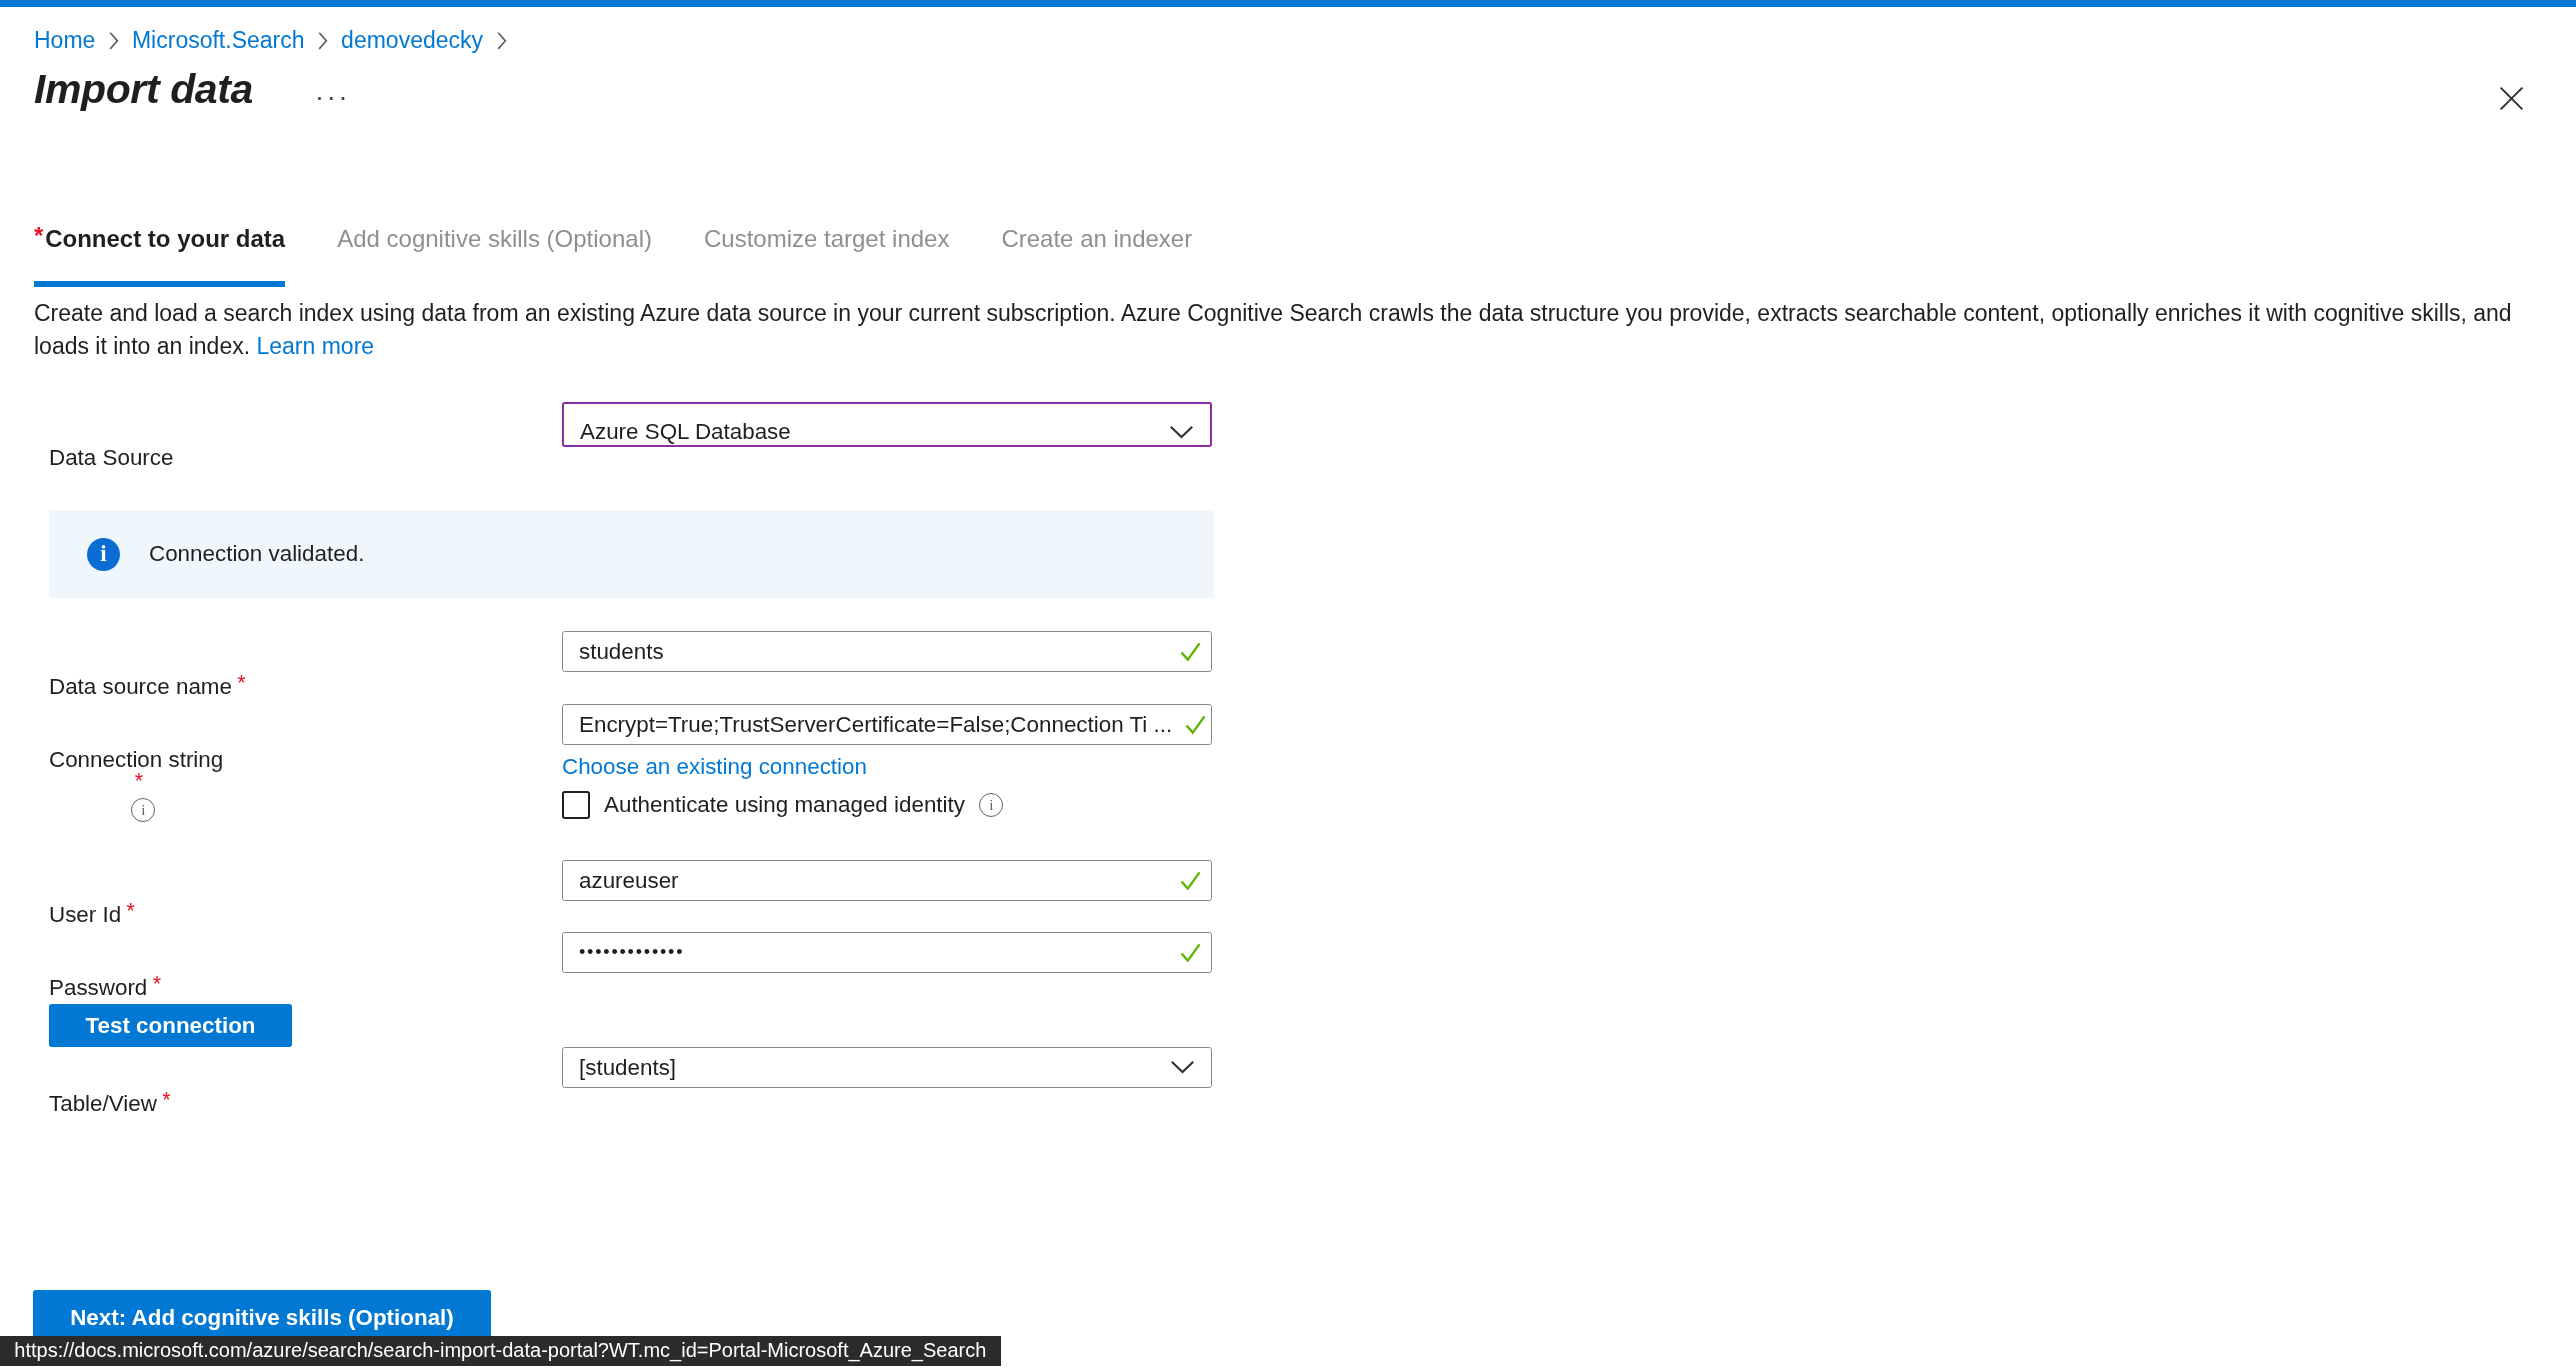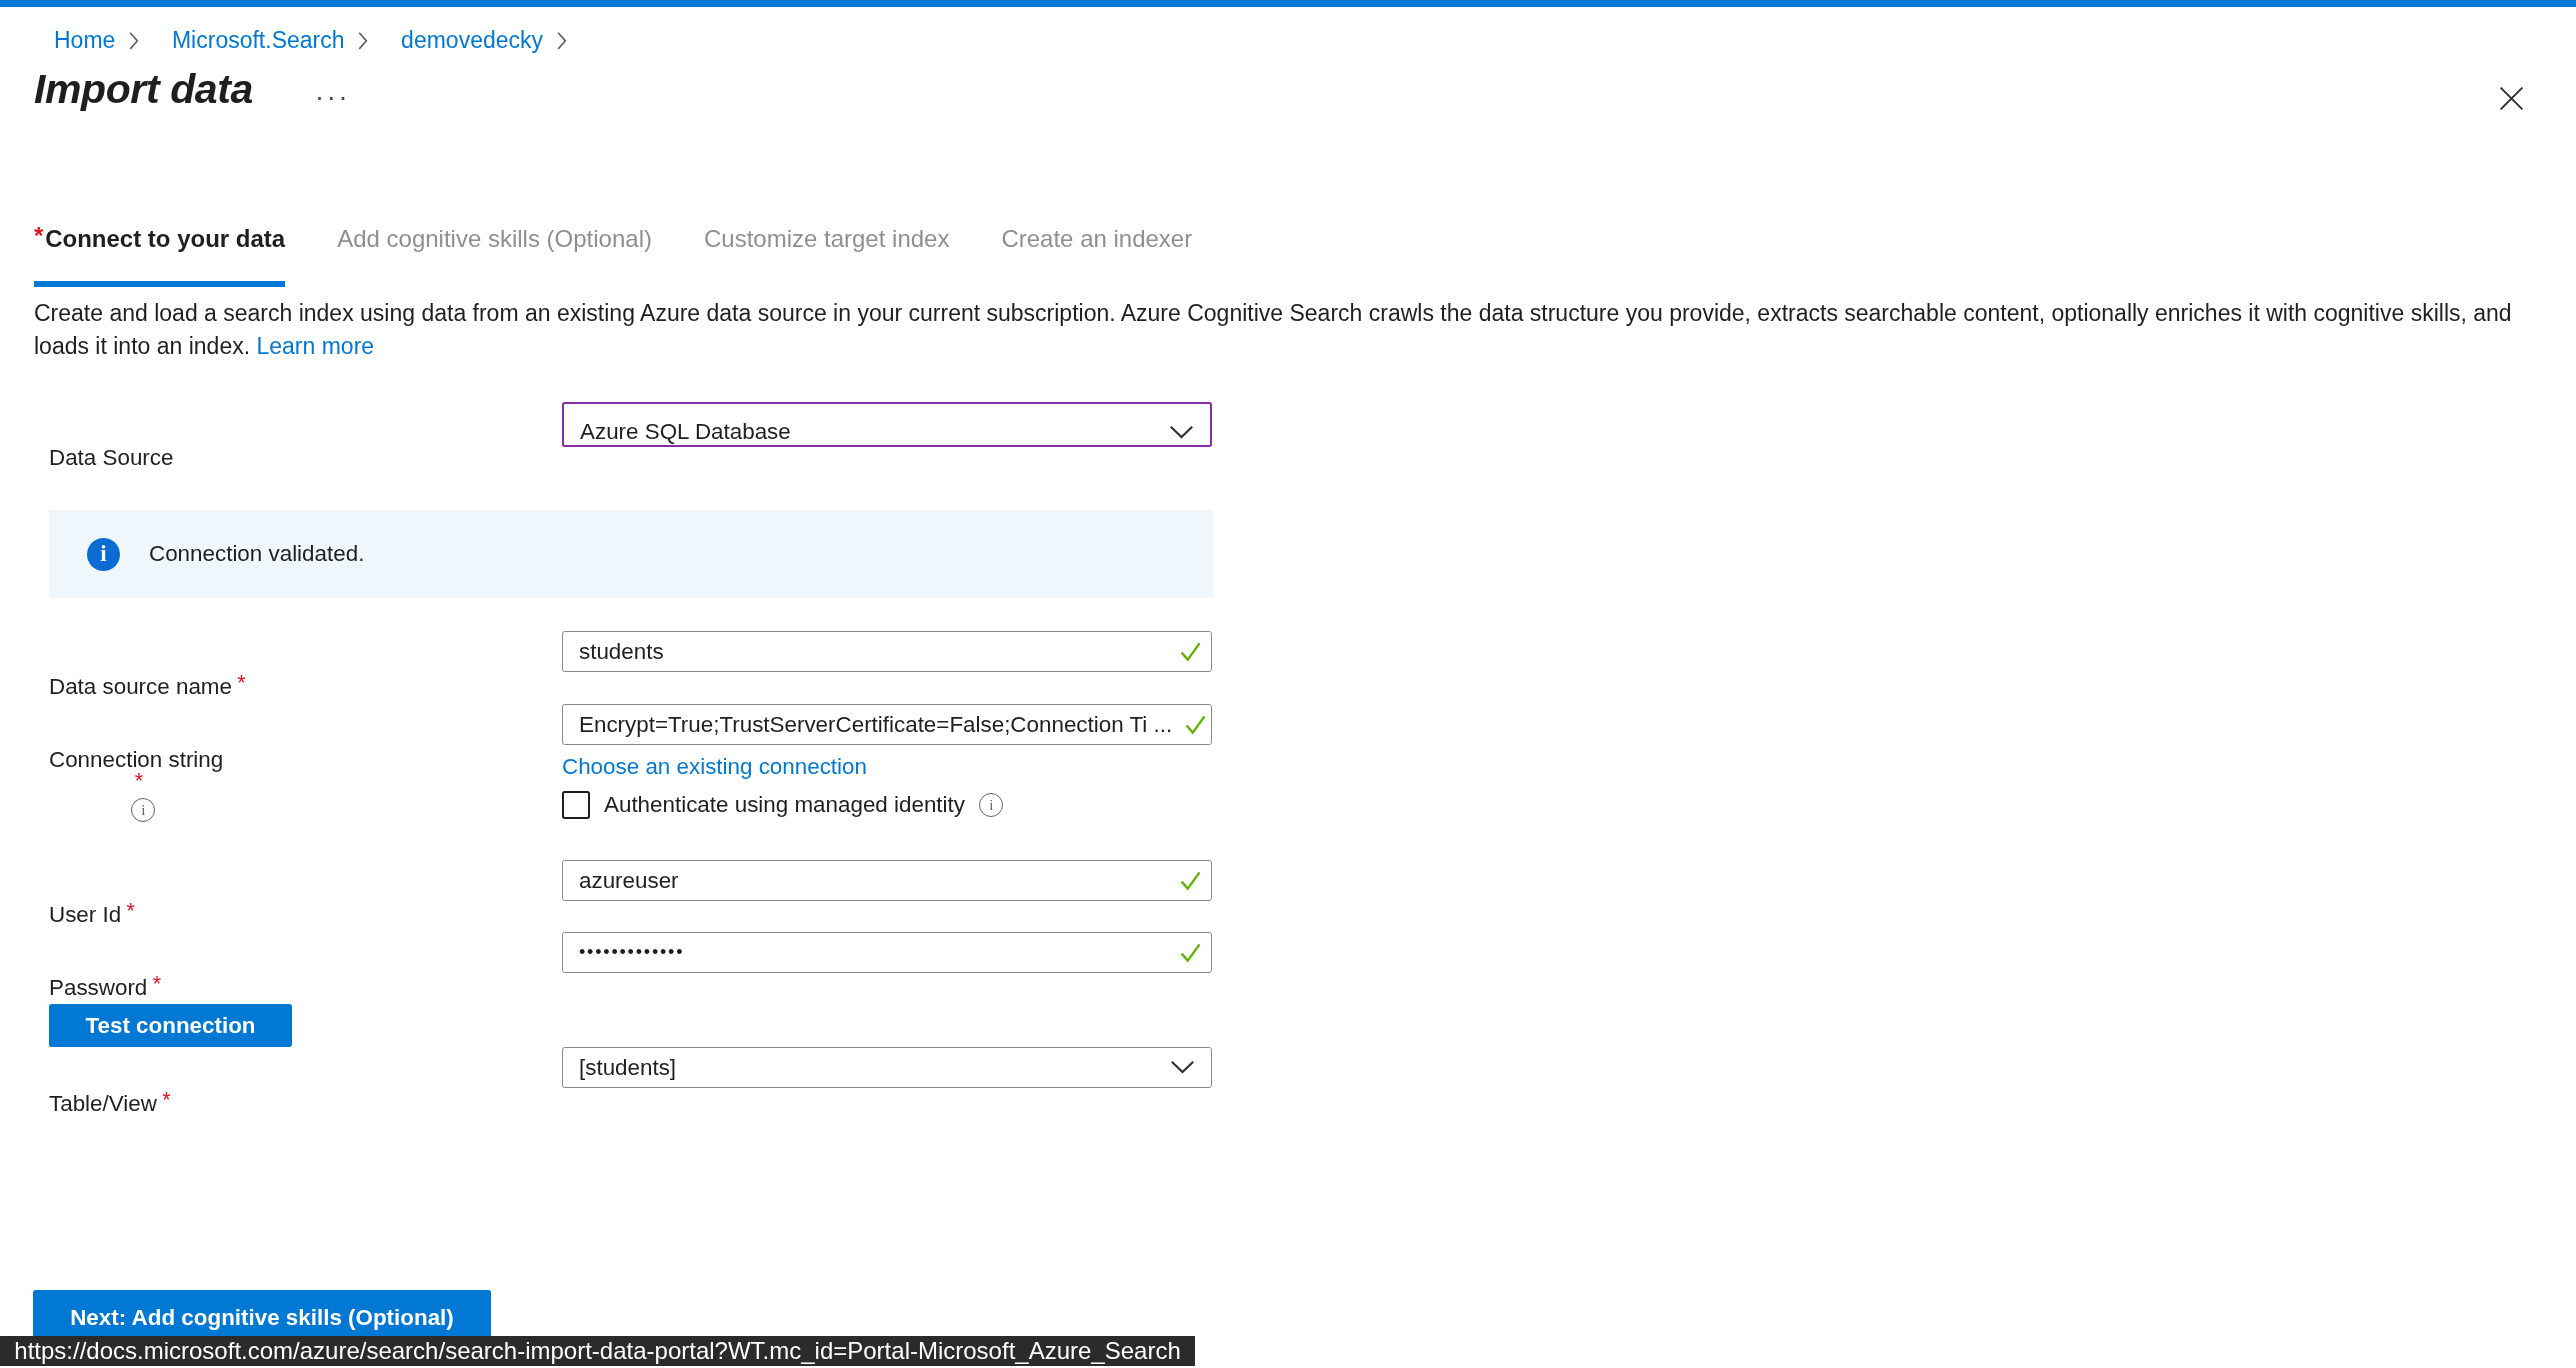--- a/index.html
+++ b/index.html
@@ -16,21 +16,21 @@
     --statusbar-bg:#2b2b2b;
   }
   *{margin:0;padding:0;box-sizing:border-box;}
   html,body{width:2576px;height:1369px;background:#ffffff;
     font-family:"Liberation Sans","DejaVu Sans",sans-serif;color:var(--body-text);overflow:hidden;}
   .page{position:relative;width:2576px;height:1369px;}
 
   .topbar{position:absolute;top:0;left:0;width:100%;height:7.2px;background:var(--accent);}
 
   .breadcrumb{position:absolute;top:27px;left:34px;display:flex;align-items:center;gap:12.5px;font-size:23px;}
-  .breadcrumb a{color:var(--link);text-decoration:none;cursor:pointer;margin-left:20px;}
+  .breadcrumb a{color:var(--link);text-decoration:none;cursor:pointer;}
   .crumb-sep{display:flex;align-items:center;}
 
   .page-title{position:absolute;top:66px;left:34px;font-size:41px;font-weight:700;color:var(--title-text);letter-spacing:-0.4px;font-style:italic;}
   .more-btn{position:absolute;top:82px;left:315px;font-size:27px;color:#484644;letter-spacing:2.7px;cursor:pointer;}
   .close-btn{position:absolute;top:82px;right:47px;width:36px;height:36px;display:flex;align-items:center;justify-content:center;cursor:pointer;}
 
   .tabs{position:absolute;top:225px;left:34px;display:flex;gap:52px;align-items:flex-end;}
   .tab{font-size:24px;color:var(--muted-tab);padding-bottom:28px;border-bottom:6.3px solid transparent;cursor:pointer;white-space:nowrap;}
   .tab.active{color:var(--title-text);font-weight:700;border-bottom-color:var(--accent);}
   .req{color:var(--required-red);position:relative;top:-2.7px;margin-right:1.8px;}
@@ -64,21 +64,21 @@
   .checkbox-row{position:absolute;left:562px;top:791px;display:flex;align-items:center;}
   .checkbox{width:28px;height:28px;border:2.2px solid #201f1e;border-radius:2.7px;background:#fff;appearance:none;cursor:pointer;}
   .checkbox-label{font-size:22.4px;color:var(--title-text);margin-left:14px;}
 
   .btn{background:var(--accent);color:#fff;font-weight:700;font-size:22.4px;border:none;border-radius:2.7px;cursor:pointer;
     display:flex;align-items:center;justify-content:center;font-family:"Liberation Sans","DejaVu Sans",sans-serif;}
   .test-btn{position:absolute;left:49px;top:1004px;width:243px;height:43px;}
   .next-btn{position:absolute;left:33px;top:1290px;width:458px;height:56px;}
 
   .statusbar{position:absolute;left:0;top:1336px;height:29.5px;background:var(--statusbar-bg);color:#fff;
-    display:inline-flex;align-items:center;padding:0 14.3px;font-size:24px;white-space:nowrap;}
+    display:inline-flex;align-items:center;padding:0 14.3px;font-size:20px;white-space:nowrap;}
 </style>
 </head>
 <body>
 
 <div class="page">
 
   <div class="topbar"></div>
 
   <nav class="breadcrumb">
     <a>Home</a>

